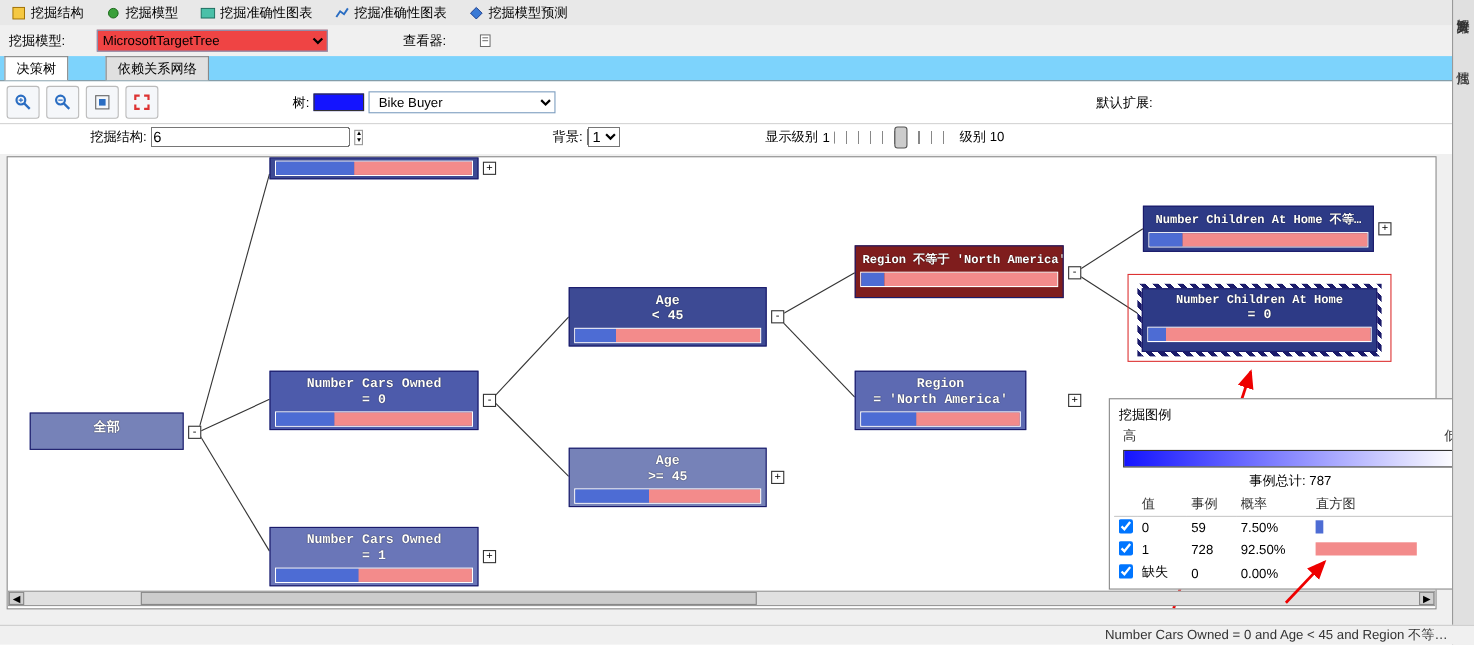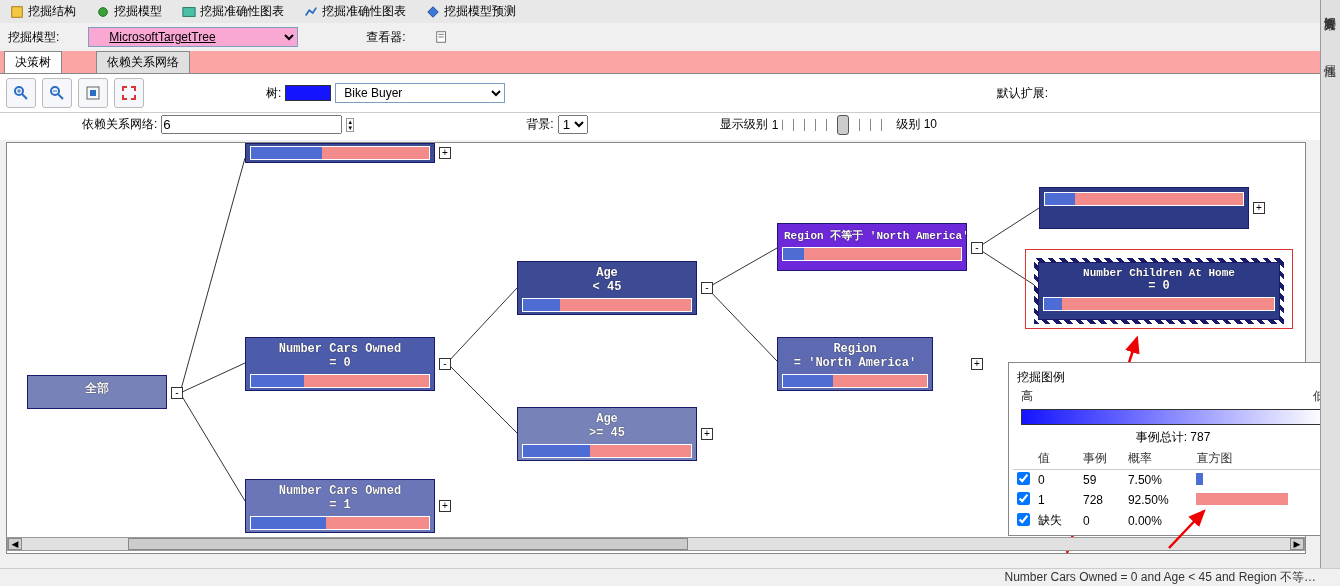--- a/index.html
+++ b/index.html
@@ -4,24 +4,24 @@
 <style>
 * { box-sizing: border-box; margin: 0; padding: 0; }
 body { font-family: "Microsoft YaHei", Tahoma, sans-serif; font-size: 12px; background: #f0f0f0; width: 1340px; height: 586px; overflow: hidden; position: relative; }
 
 .top-tabs { display: flex; gap: 8px; padding: 1px 4px; background: #e8e8e8; align-items: center; }
 .top-tab { display: flex; align-items: center; gap: 4px; padding: 2px 6px; font-size: 12px; }
 .top-tab .ico { width: 14px; height: 14px; display: inline-block; }
 
 .model-row { display: flex; gap: 25px; padding: 4px 8px; align-items: center; background: #f0f0f0; }
 .model-row label { margin-right: 4px; }
-.model-row select, .model-row .combo { border: 1px solid #7d9ec0; background: #f9a8d4; font-size: 12px; padding: 1px 16px; min-width: 140px; text-decoration: underline; }
+.model-row select, .model-row .combo { border: 1px solid #7d9ec0; background: #ef4444; font-size: 12px; padding: 1px 0; min-width: 140px; }
 .sheet-icon { width: 14px; height: 14px; display: inline-block; }
 
-.sub-tabs { display: flex; border-bottom: 1px solid #888; padding-left: 4px; background: #fca5a5; }
+.sub-tabs { display: flex; border-bottom: 1px solid #888; padding-left: 4px; background: #7dd3fc; }
 .sub-tab { border: 1px solid #888; border-bottom: none; padding: 2px 10px; margin-right: 2px; font-size: 12px; background: #fff; }
 .sub-tab.active { background: #fff; }
 .sub-tab.inactive { background: #e0e0e0; margin-left: 32px; }
 
 .toolbar { display: flex; align-items: center; gap: 6px; padding: 4px 6px; background: #fff; border-bottom: 1px solid #ccc; }
 .tool-btn { width: 30px; height: 30px; border: 1px solid #bbb; border-radius: 3px; background: #f5f7fa; display: flex; align-items: center; justify-content: center; }
 .tool-btn svg { width: 16px; height: 16px; }
 .toolbar .field { display: flex; align-items: center; gap: 4px; }
 .toolbar select { border: 1px solid #7d9ec0; background: #fff; font-size: 12px; padding: 1px 4px; }
 .toolbar .combo-wide { min-width: 170px; }
@@ -163,21 +163,21 @@
   <span style="flex:1"></span>
   <div class="field">
       <label>默认扩展:</label>
   </div>
   <span style="width:280px"></span>
 </div>
 
 <div class="toolbar-row2">
   <span style="width:70px"></span>
   <div class="field">
-      <label>依赖关系网络:</label>
+      <label>挖掘结构:</label>
     <input class="num-input" value="6" style="">
     <span style="display:inline-flex;flex-direction:column;font-size:6px;line-height:6px;border:1px solid #999">▲<span>▼</span></span>
   </div>
   <span style="width:160px"></span>
   <div class="field">
       <label>背景:</label>
     <select class="combo-wide"><option>1</option></select>
   </div>
   <span style="width:120px"></span>
   <div class="field">
@@ -252,48 +252,49 @@
   <div class="tnode" style="left:510px;top:264px;width:180px;height:54px;background:#7682b8">
     <div class="lbl">Age</div>
     <div class="lbl" style="padding-top:0">&gt;= 45</div>
     <div class="hist">
         <div class="seg b" style="width:40%"></div>
         <div class="seg r" style="width:60%"></div>
       </div>
   </div>
   <div class="expander" style="left:694px;top:285px">+</div>
 
-  <div class="tnode" style="left:770px;top:80px;width:190px;height:48px;background:#6d28d9">
+  <div class="tnode" style="left:770px;top:80px;width:190px;height:48px;background:#7f1d1d">
     <div class="lbl" style="font-size:11px">Region 不等于 'North America'</div>
     <div class="hist">
         <div class="seg b" style="width:12%"></div>
         <div class="seg r" style="width:88%"></div>
       </div>
   </div>
   <div class="expander" style="left:964px;top:99px">-</div>
 
   <div class="tnode" style="left:770px;top:194px;width:156px;height:54px;background:#5d6ab2">
     <div class="lbl">Region</div>
     <div class="lbl" style="padding-top:0">= 'North America'</div>
     <div class="hist">
         <div class="seg b" style="width:35%"></div>
         <div class="seg r" style="width:65%"></div>
       </div>
   </div>
   <div class="expander" style="left:964px;top:215px">+</div>
 
   <div class="tnode" style="left:1032px;top:44px;width:210px;height:42px;background:#2d3a86">
+    <div class="lbl" style="font-size:11px">Number Children At Home 不等…</div>
     <div class="hist">
         <div class="seg b" style="width:15%"></div>
         <div class="seg r" style="width:85%"></div>
       </div>
   </div>
   <div class="expander" style="left:1246px;top:59px">+</div>
 
-  <div class="selected-wrap" style="left:1018px;top:106px;width:268px;height:80px">
+  <div class="selected-wrap" style="left:1018px;top:106px;width:240px;height:80px">
     <div class="selected-inner" style="margin:8px">
       <div class="tnode" style="position:relative;width:100%;height:58px;background:#2d3a86;left:0;top:0">
         <div class="lbl" style="font-size:11px">Number Children At Home</div>
         <div class="lbl" style="padding-top:0">= 0</div>
         <div class="hist">
             <div class="seg b" style="width:8%"></div>
             <div class="seg r" style="width:92%"></div>
           </div>
       </div>
     </div>

